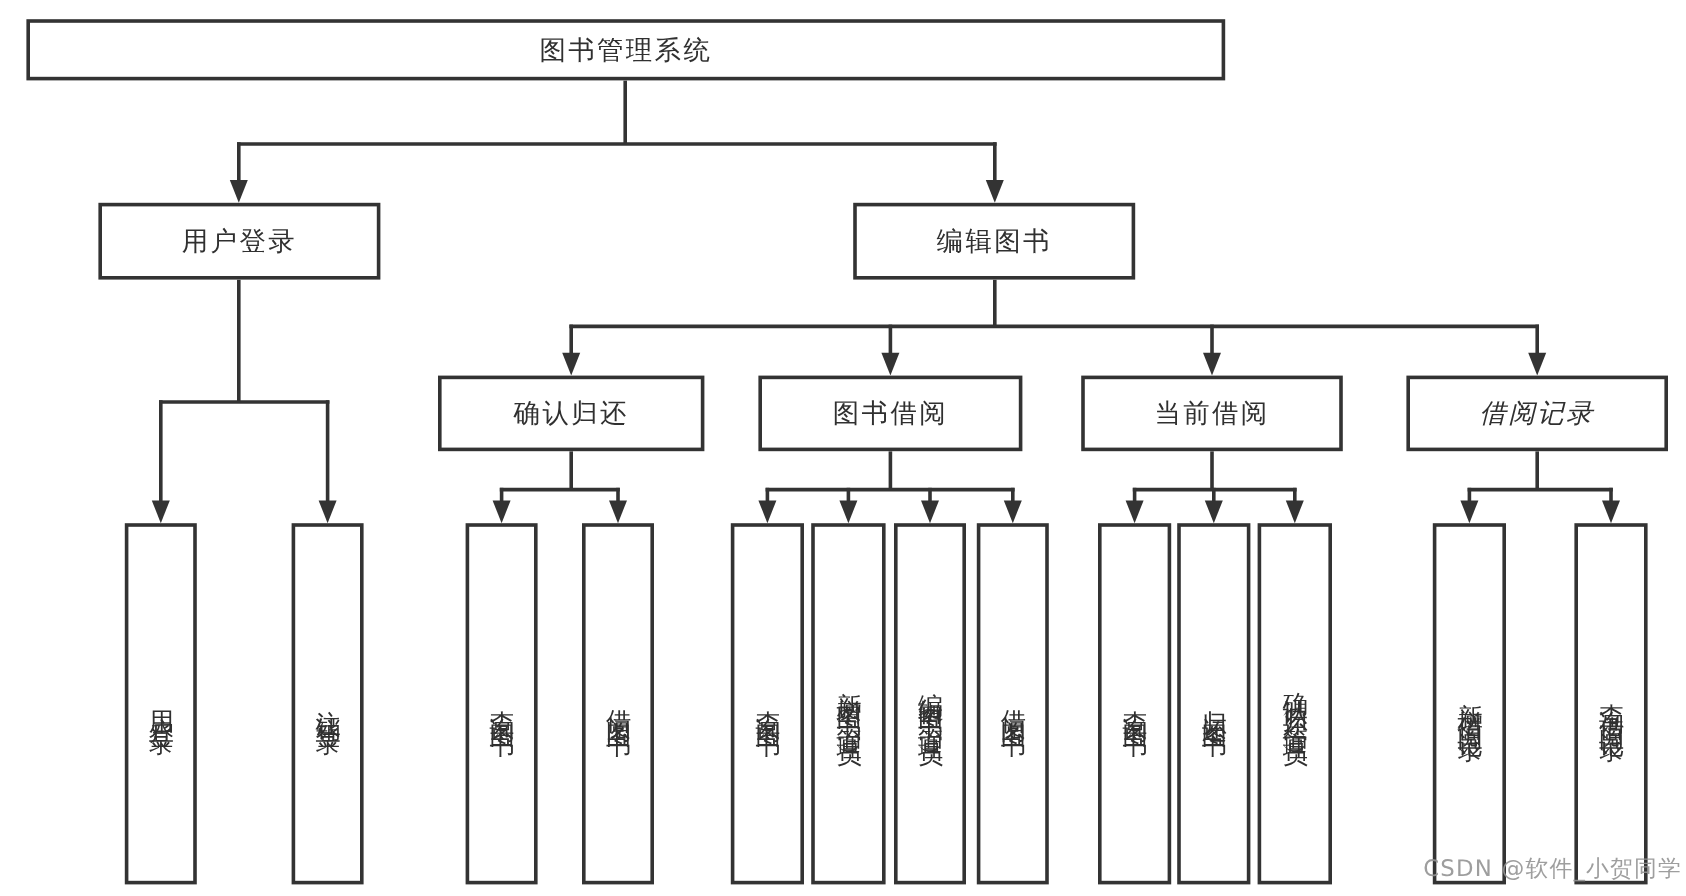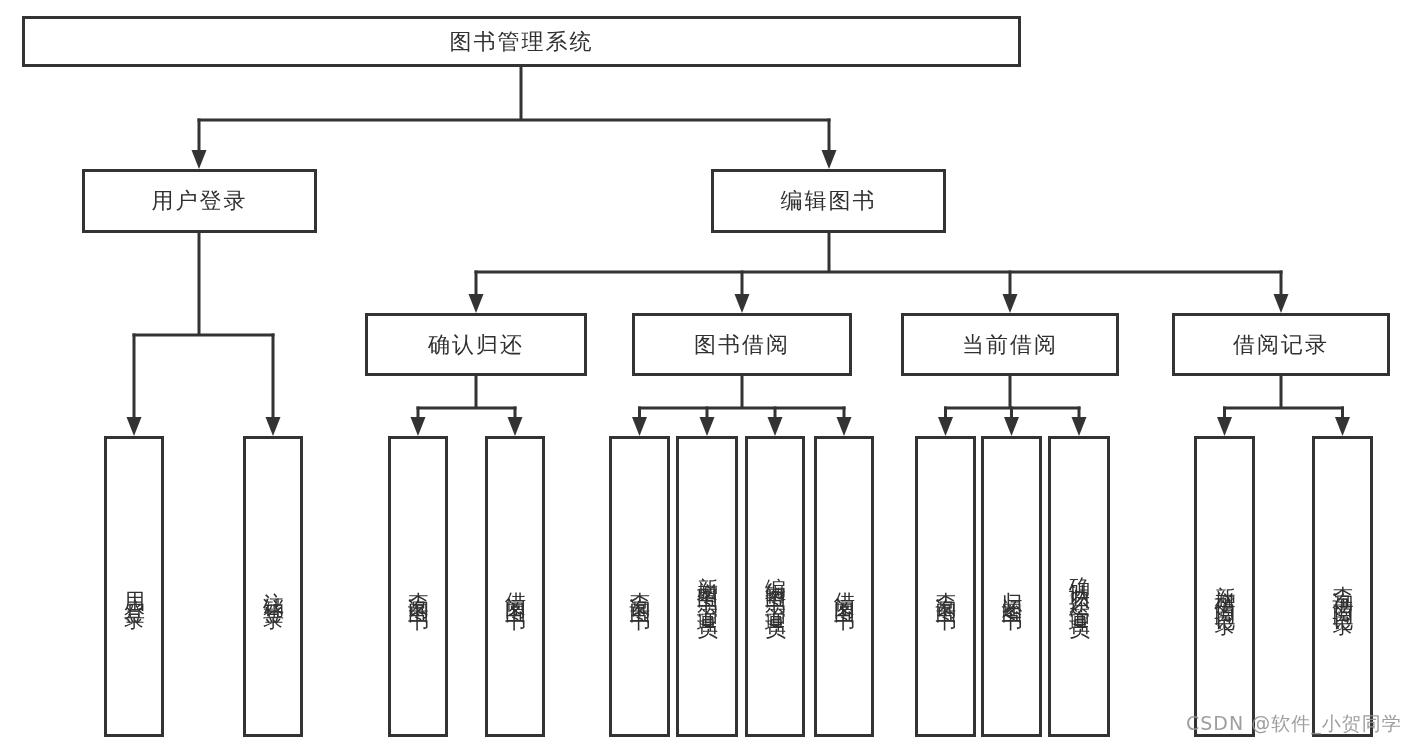--- a/index.html
+++ b/index.html
@@ -159,21 +159,21 @@
 
   <div class="node hnode" style="left:365px; top:313px; width:222px; height:63px;">
     <span>确认归还</span>
   </div>
   <div class="node hnode" style="left:632px; top:313px; width:220px; height:63px;">
     <span>图书借阅</span>
   </div>
   <div class="node hnode" style="left:901px; top:313px; width:218px; height:63px;">
     <span>当前借阅</span>
   </div>
-  <div class="node hnode" style="left:1172px; top:313px; width:218px; height:63px;">
+  <div class="node hnode" style="left:1172px; top:313px; width:218px; height:63px;font-style:italic;">
     <span>借阅记录</span>
   </div>
 
   <div class="node vnode" style="left:104px; top:436px; width:60px; height:301px;">
     <span>用户登录</span>
   </div>
   <div class="node vnode" style="left:243px; top:436px; width:60px; height:301px;">
     <span>注销登录</span>
   </div>
 

